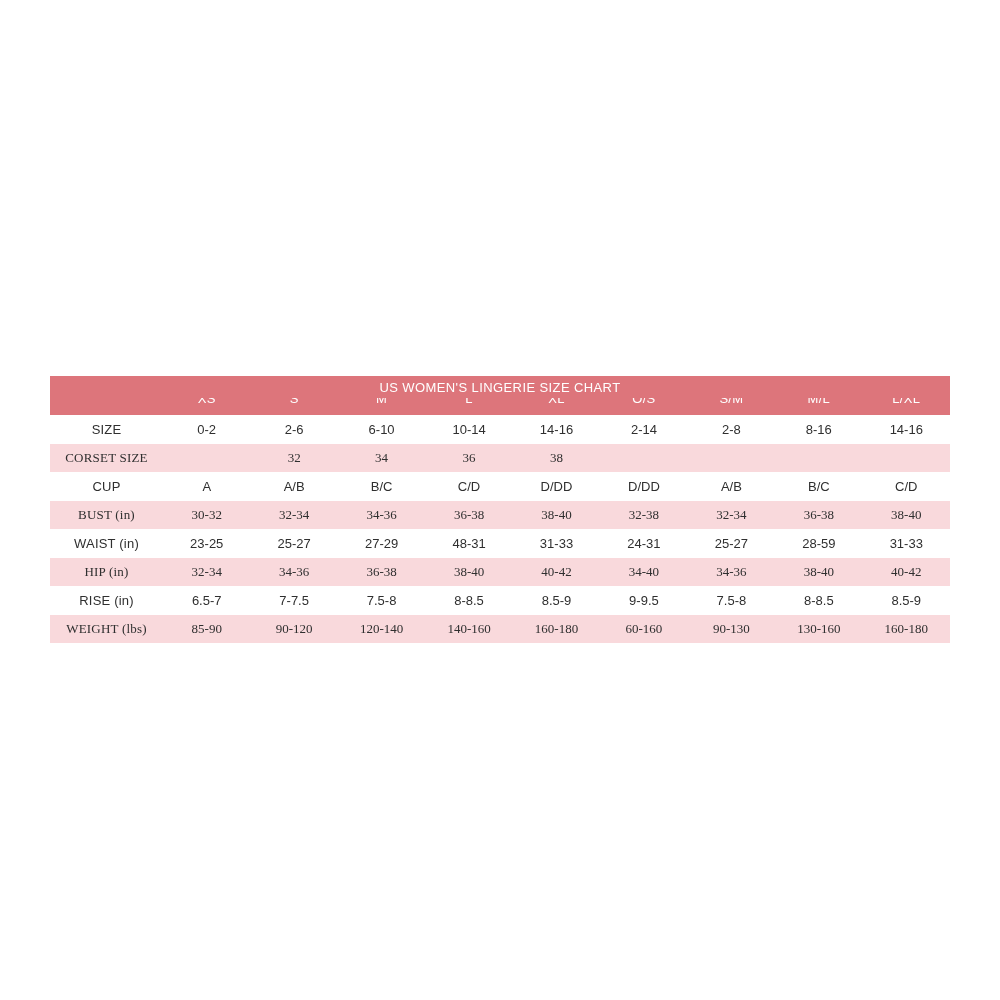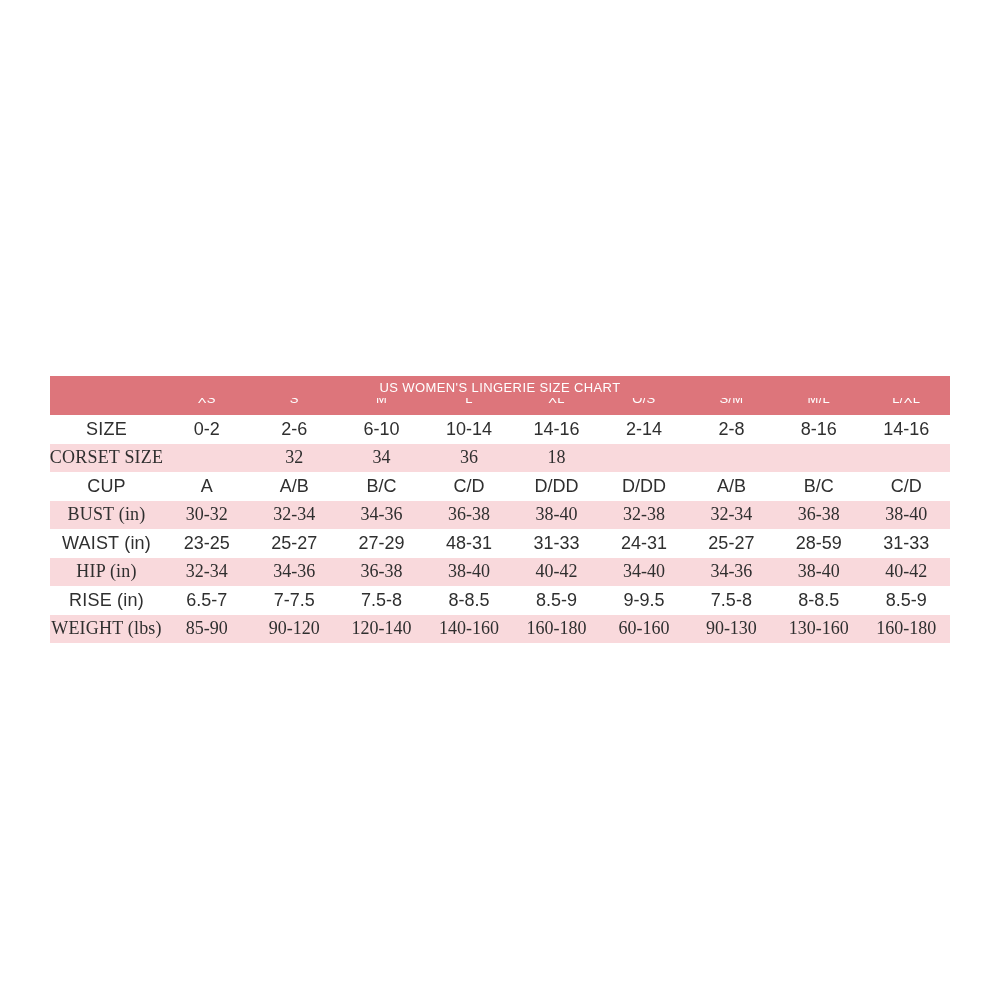--- a/index.html
+++ b/index.html
@@ -51,21 +51,21 @@
   }
   .cell {
     display: flex;
     align-items: center;
     justify-content: center;
     white-space: nowrap;
     overflow: hidden;
   }
   .data-row {
     height: 28.5px;
-    font-size: 18px;
+    font-size: 13px;
     color: var(--body-text, #2f2f2f);
     background: var(--row-bg, #ffffff);
   }
   .data-row.alt {
     background: var(--row-alt-bg, #f9d9dc);
     font-family: Liberation Serif, serif;
   }
   .label-cell {
     letter-spacing: 0.2px;
   }
@@ -102,21 +102,21 @@
           <div class="cell">2-8</div>
           <div class="cell">8-16</div>
           <div class="cell">14-16</div>
         </div>
         <div class="grid-row data-row alt">
           <div class="cell label-cell">CORSET SIZE</div>
           <div class="cell"></div>
           <div class="cell">32</div>
           <div class="cell">34</div>
           <div class="cell">36</div>
-          <div class="cell">18</div>
+          <div class="cell">38</div>
           <div class="cell"></div>
           <div class="cell"></div>
           <div class="cell"></div>
           <div class="cell"></div>
         </div>
         <div class="grid-row data-row">
           <div class="cell label-cell">CUP</div>
           <div class="cell">A</div>
           <div class="cell">A/B</div>
           <div class="cell">B/C</div>

